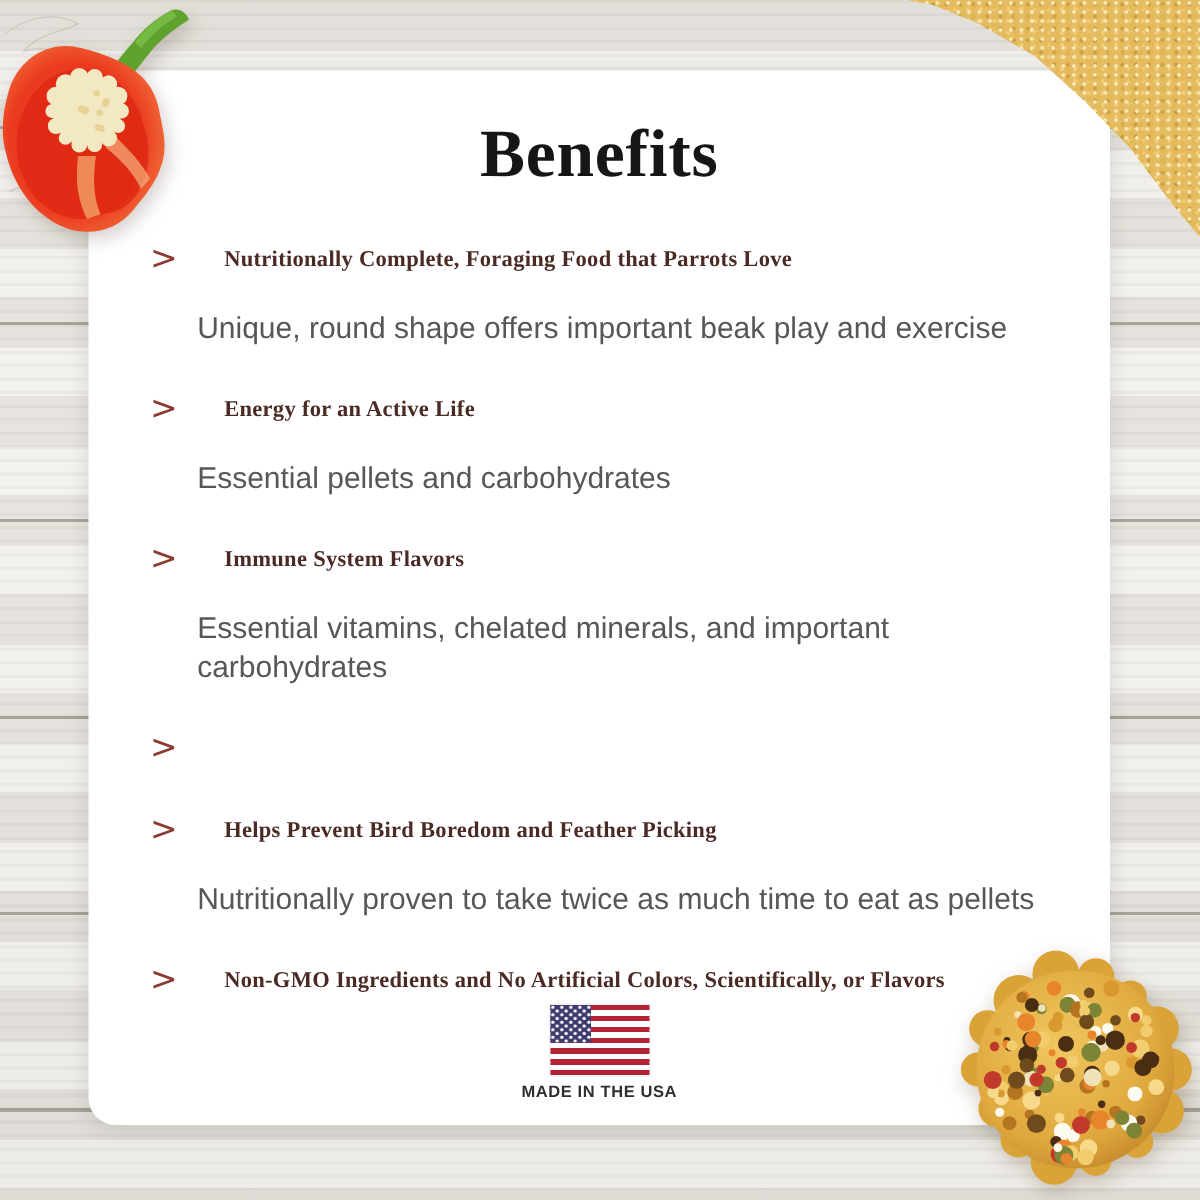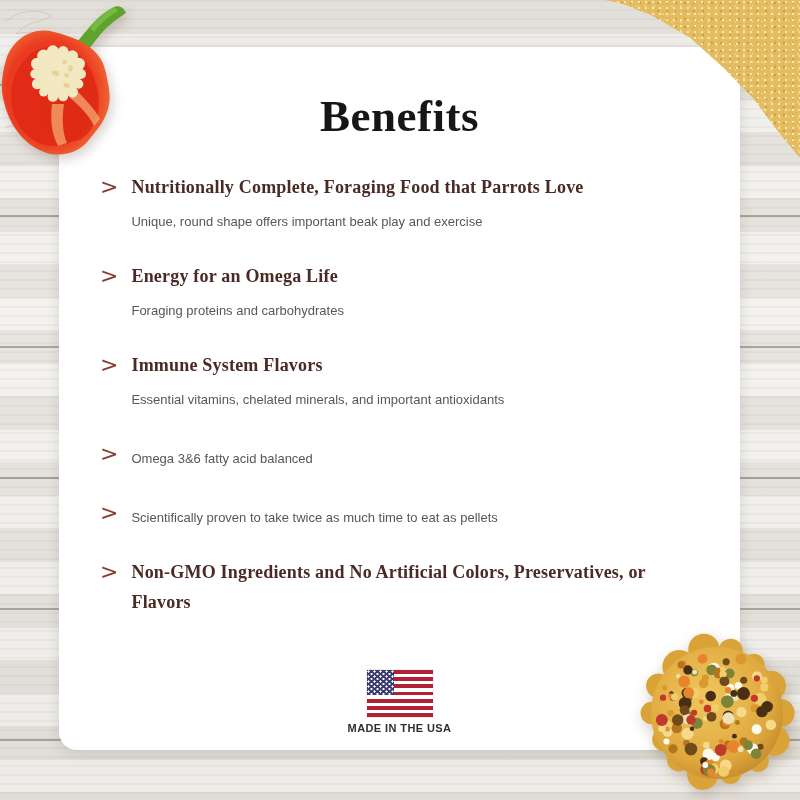--- a/index.html
+++ b/index.html
@@ -17,40 +17,41 @@
   .sketch{position:absolute;left:0;top:0;opacity:.45;z-index:1;}
 
   
   .card{
     position:absolute;left:59px;top:47px;width:681px;height:703px;
     background:#ffffff;border-radius:18px;
     box-shadow:0 3px 14px rgba(60,55,50,.14);
     z-index:2;
   }
   .title{
-    margin-top:47px;text-align:center;
+    margin-top:33px;text-align:center;
     font-family:"Liberation Serif","DejaVu Serif",serif;
     font-weight:700;font-size:45px;line-height:1;color:#171515;
     letter-spacing:.5px;
   }
   .list{margin:33px 40px 0 41px;}
   .item{display:flex;gap:13px;margin-bottom:26px;}
   .chev{
     font-family:"DejaVu Sans",sans-serif;
     color:#8a3a30;font-size:22px;line-height:29px;font-weight:400;
     flex:0 0 14px;
   }
   .txt{max-width:572px;}
   .h{
     font-family:"Liberation Serif","DejaVu Serif",serif;
-    font-weight:700;font-size:18px;line-height:30px;color:#4a2a24;
+    font-weight:700;font-size:15px;line-height:30px;color:#4a2a24;
     letter-spacing:.2px;
+    margin-left:18px;
   }
   .s{
-    font-size:13px;line-height:26px;color:#575757;margin-top:7px;
+    font-size:20px;line-height:26px;color:#575757;margin-top:18px;
   }
   .s:empty{display:none;}
 
   
   .footer{position:absolute;left:0;right:0;bottom:16px;display:flex;flex-direction:column;align-items:center;}
   .flag{
     width:66px;height:47px;position:relative;
     background:repeating-linear-gradient(180deg,#b22234 0 3.62px,#ffffff 3.62px 7.23px);
     box-shadow:0 0 0 1px rgba(0,0,0,.06);
   }
@@ -102,47 +103,47 @@
     <div class="item">
       <span class="chev">&gt;</span>
       <div class="txt">
         <div class="h">Nutritionally Complete, Foraging Food that Parrots Love</div>
         <div class="s">Unique, round shape offers important beak play and exercise</div>
       </div>
     </div>
     <div class="item">
       <span class="chev">&gt;</span>
       <div class="txt">
-        <div class="h">Energy for an Omega Life</div>
-        <div class="s">Foraging proteins and carbohydrates</div>
+        <div class="h">Energy for an Active Life</div>
+        <div class="s">Essential pellets and carbohydrates</div>
       </div>
     </div>
     <div class="item">
       <span class="chev">&gt;</span>
       <div class="txt">
         <div class="h">Immune System Flavors</div>
-        <div class="s">Essential vitamins, chelated minerals, and important antioxidants</div>
-      </div>
-    </div>
-    <div class="item">
-      <span class="chev">&gt;</span>
-      <div class="txt">
-        <div class="s">Omega 3&amp;6 fatty acid balanced</div>
-      </div>
-    </div>
-    <div class="item">
-      <span class="chev">&gt;</span>
-      <div class="txt">
-        <div class="s">Scientifically proven to take twice as much time to eat as pellets</div>
-      </div>
-    </div>
-    <div class="item">
-      <span class="chev">&gt;</span>
-      <div class="txt">
-        <div class="h">Non-GMO Ingredients and No Artificial Colors, Preservatives, or Flavors</div>
+        <div class="s">Essential vitamins, chelated minerals, and important carbohydrates</div>
+      </div>
+    </div>
+    <div class="item">
+      <span class="chev">&gt;</span>
+      <div class="txt">
+      </div>
+    </div>
+    <div class="item">
+      <span class="chev">&gt;</span>
+      <div class="txt">
+        <div class="h">Helps Prevent Bird Boredom and Feather Picking</div>
+        <div class="s">Nutritionally proven to take twice as much time to eat as pellets</div>
+      </div>
+    </div>
+    <div class="item">
+      <span class="chev">&gt;</span>
+      <div class="txt">
+        <div class="h">Non-GMO Ingredients and No Artificial Colors, Scientifically, or Flavors</div>
 
       </div>
     </div>
   </div>
 
   <div class="footer">
     <div class="flag">
       <div class="canton"></div>
     </div>
     <div class="made">MADE IN THE USA</div>

